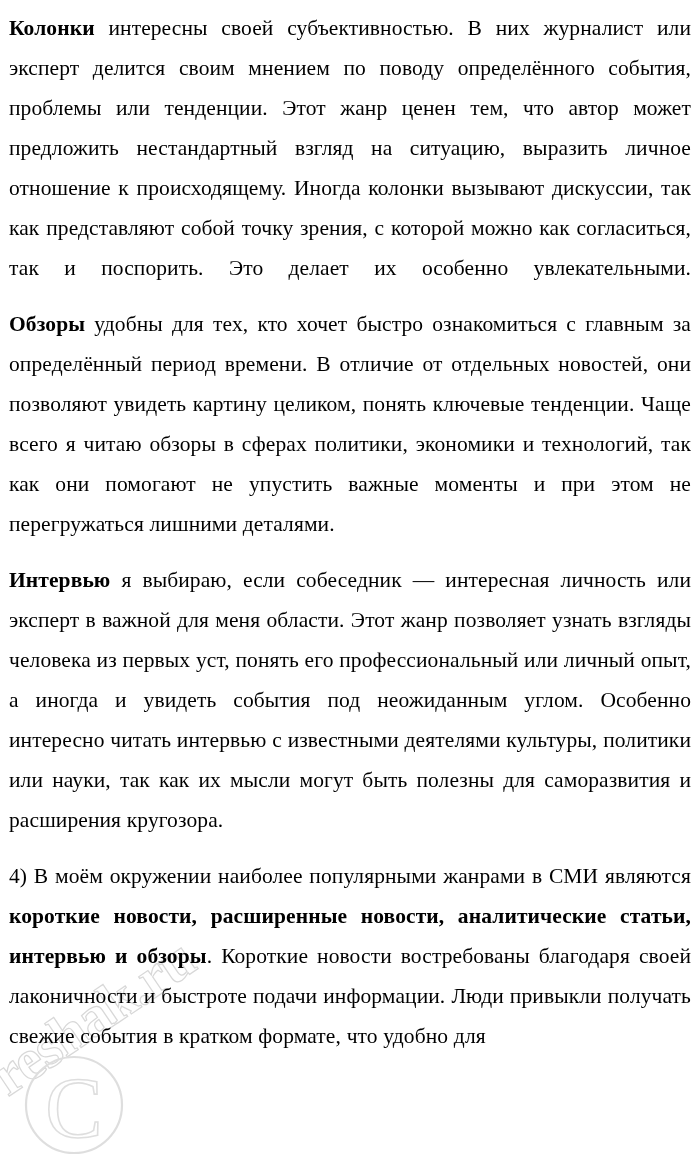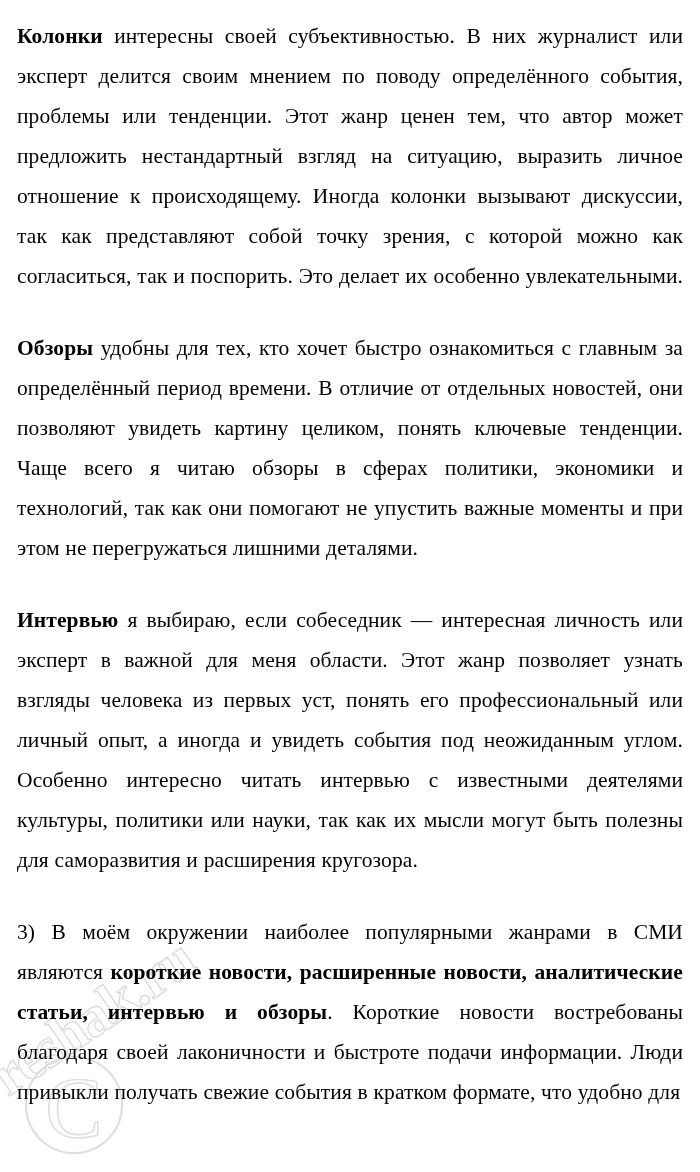--- a/index.html
+++ b/index.html
@@ -65,21 +65,21 @@
 
   
   #content {
     position: relative;
     z-index: 6;
     padding: 0 1px 0 1px;
   }
 
   p.para {
     margin: 0 0 0 0;
-    padding: 16px;
+    padding: 8px;
     font-size: 21.5px;
     line-height: 40px;
     text-align: justify;
     text-justify: inter-word;
     letter-spacing: 0.1px;
     word-spacing: 0.2px;
     -webkit-hyphens: none;
     hyphens: none;
   }
   p.para.last-line-full {
@@ -112,16 +112,16 @@
 
   <div id="content">
 
     <p class="para last-line-full"><b>Колонки</b><span> интересны своей субъективностью. В них журналист или эксперт делится своим мнением по поводу определённого события, проблемы или тенденции. Этот жанр ценен тем, что автор может предложить нестандартный взгляд на ситуацию, выразить личное отношение к происходящему. Иногда колонки вызывают дискуссии, так как представляют собой точку зрения, с которой можно как согласиться, так и поспорить. Это делает их особенно увлекательными.</span></p>
 
     <p class="para ragged-last"><b>Обзоры</b><span> удобны для тех, кто хочет быстро ознакомиться с главным за определённый период времени. В отличие от отдельных новостей, они позволяют увидеть картину целиком, понять ключевые тенденции. Чаще всего я читаю обзоры в сферах политики, экономики и технологий, так как они помогают не упустить важные моменты и при этом не перегружаться лишними деталями.</span></p>
 
     <p class="para ragged-last"><b>Интервью</b><span> я выбираю, если собеседник — интересная личность или эксперт в важной для меня области. Этот жанр позволяет узнать взгляды человека из первых уст, понять его профессиональный или личный опыт, а иногда и увидеть события под неожиданным углом. Особенно интересно читать интервью с известными деятелями культуры, политики или науки, так как их мысли могут быть полезны для саморазвития и расширения кругозора.</span></p>
 
 
-    <p class="para ragged-last"><span>3) В моём окружении наиболее популярными жанрами в СМИ являются </span><b>короткие новости, расширенные новости, аналитические статьи, интервью и обзоры</b><span>. Короткие новости востребованы благодаря своей лаконичности и быстроте подачи информации. Люди привыкли получать свежие события в кратком формате, что удобно для</span></p>
+    <p class="para ragged-last"><span>4) В моём окружении наиболее популярными жанрами в СМИ являются </span><b>короткие новости, расширенные новости, аналитические статьи, интервью и обзоры</b><span>. Короткие новости востребованы благодаря своей лаконичности и быстроте подачи информации. Люди привыкли получать свежие события в кратком формате, что удобно для</span></p>
 
   </div>
 </div>
 
 </body></html>

